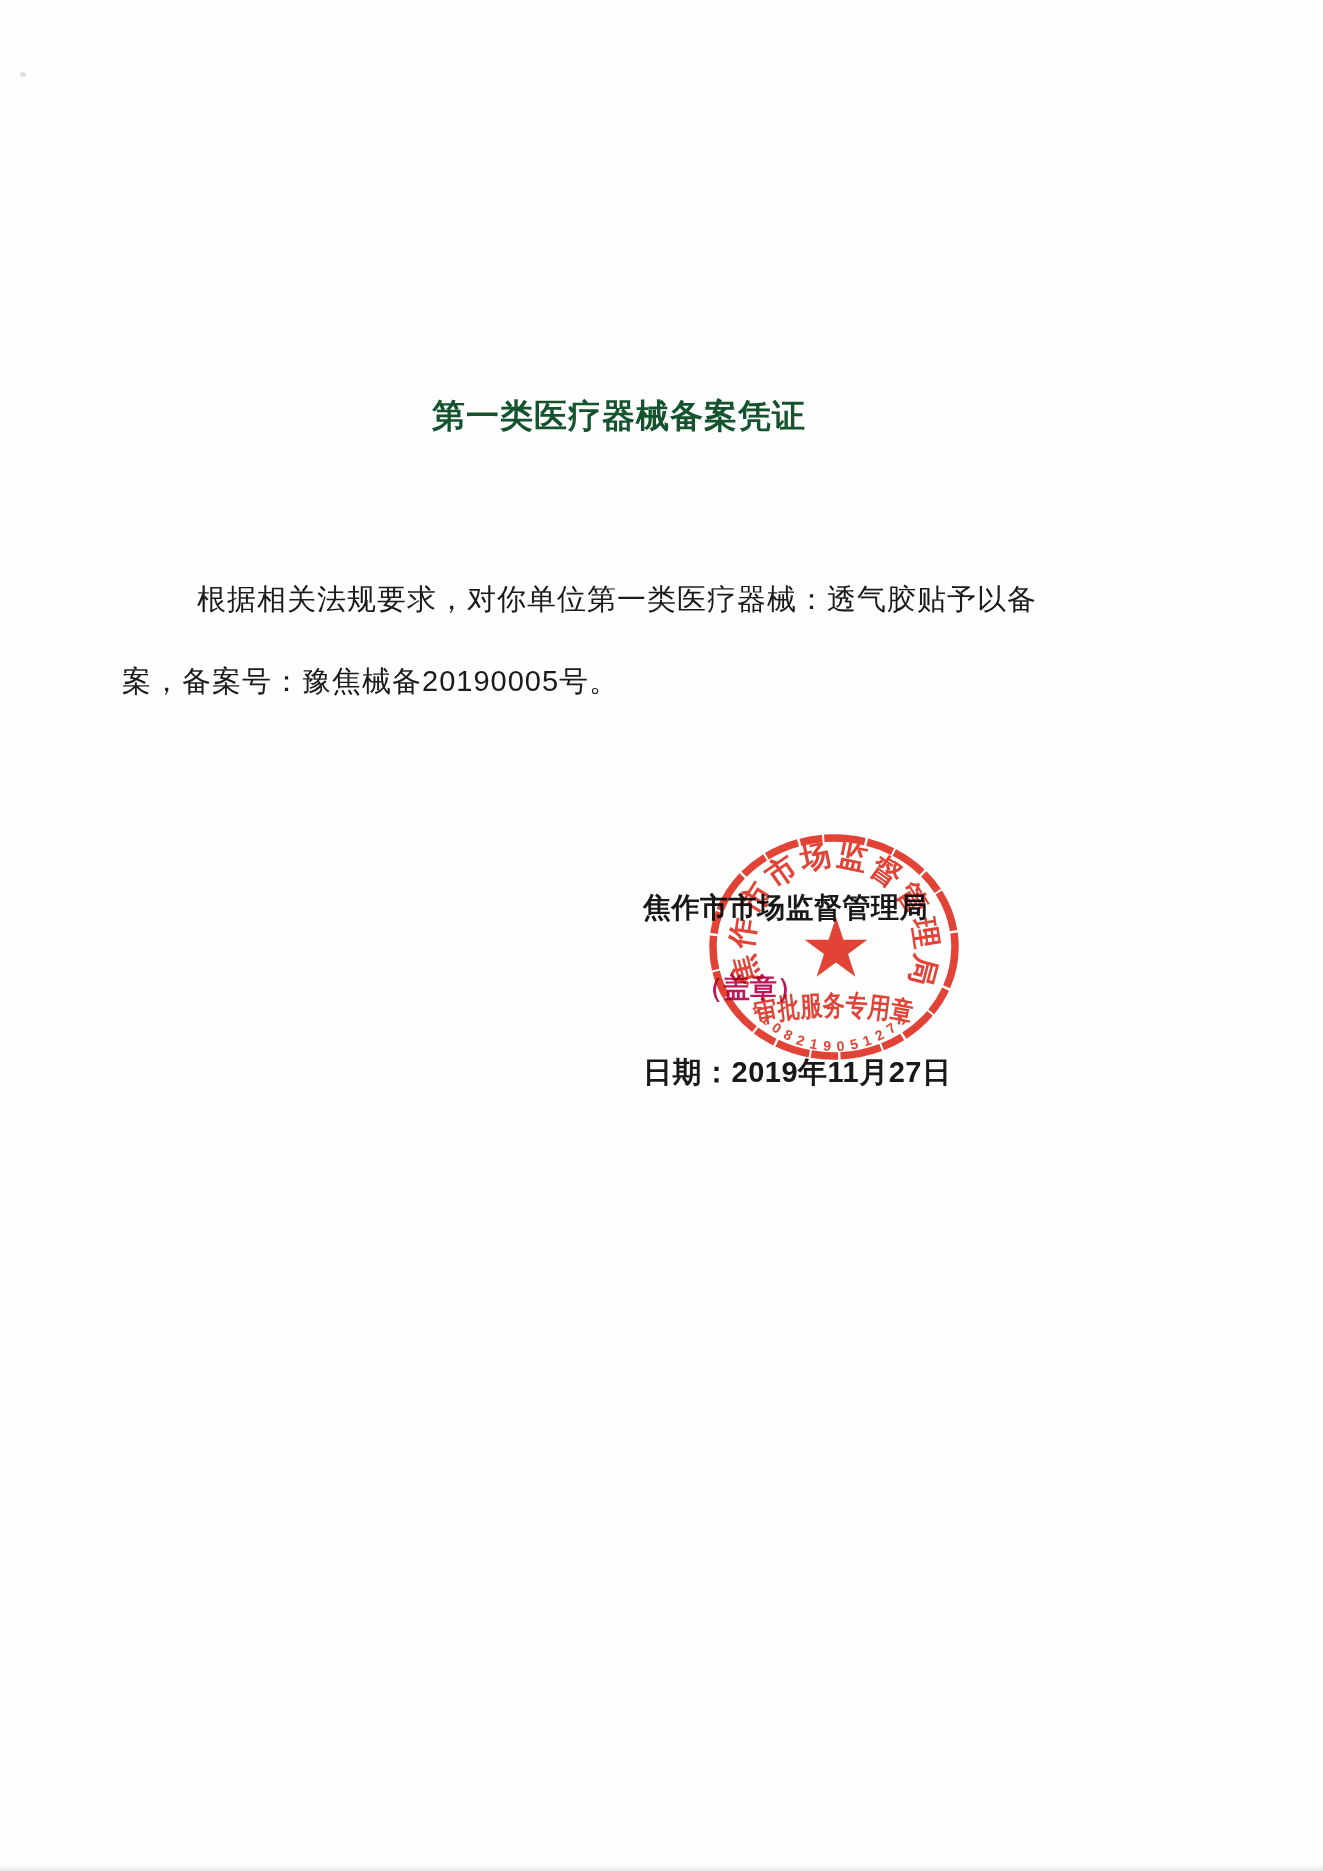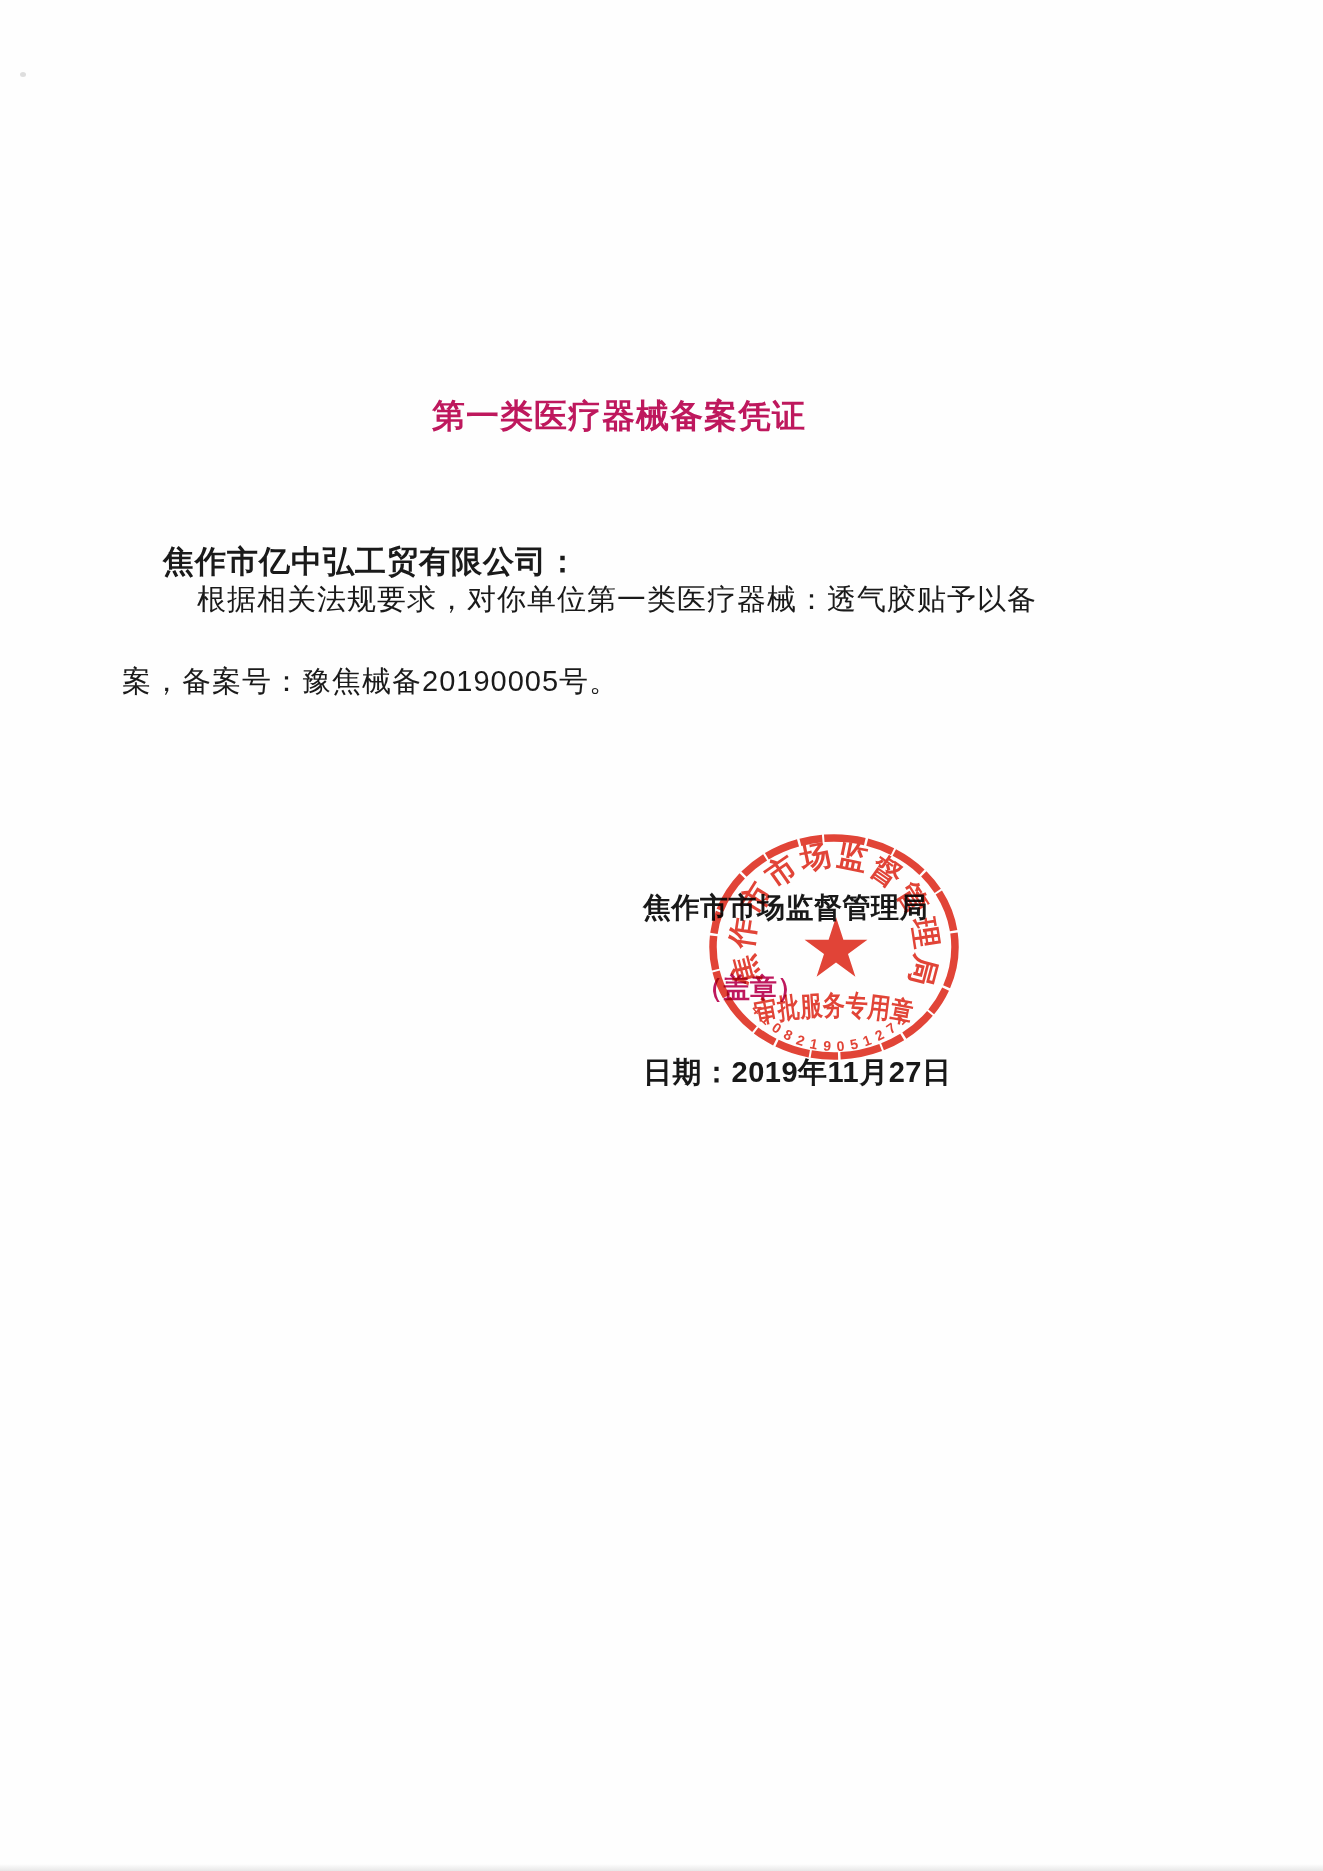--- a/index.html
+++ b/index.html
@@ -8,21 +8,21 @@
     width:1323px;height:1871px;
     margin:0 auto;
     background:#fefefe;
     overflow:hidden;
     font-family:"Liberation Sans", sans-serif;
     color:#1c1c1c;
   }
   .doc-title{
     position:absolute;left:432px;top:394px;
     font-size:33px;font-weight:700;letter-spacing:1px;
-    color:#be185d;white-space:nowrap;
+    color:#14532d;white-space:nowrap;
   }
   .addressee{
     position:absolute;left:163px;top:541px;
     font-size:31px;font-weight:600;letter-spacing:1px;
     color:#1a1a1a;white-space:nowrap;
   }
   .body-line{
     position:absolute;
     font-size:29px;font-weight:500;letter-spacing:1px;
     color:#1a1a1a;white-space:nowrap;
@@ -57,21 +57,20 @@
   }
   .scan-speck{position:absolute;width:6px;height:5px;background:#dedede;border-radius:50%;}
 </style>
 </head>
 <body>
 
 <div class="page">
 
   <div class="doc-title">第一类医疗器械备案凭证</div>
 
-  <div class="addressee">焦作市亿中弘工贸有限公司：</div>
 
   <div class="body-line body-line-1">根据相关法规要求，对你单位第一类医疗器械：透气胶贴予以备</div>
   <div class="body-line body-line-2">案，备案号：豫焦械备20190005号。</div>
 
   <div class="issuer">焦作市市场监督管理局</div>
   <div class="seal-note">（盖章）</div>
   <div class="date-line">日期：2019年11月27日</div>
 
   <svg class="seal" viewBox="0 0 290 250" xmlns="http://www.w3.org/2000/svg" aria-hidden="true">
     <defs>

